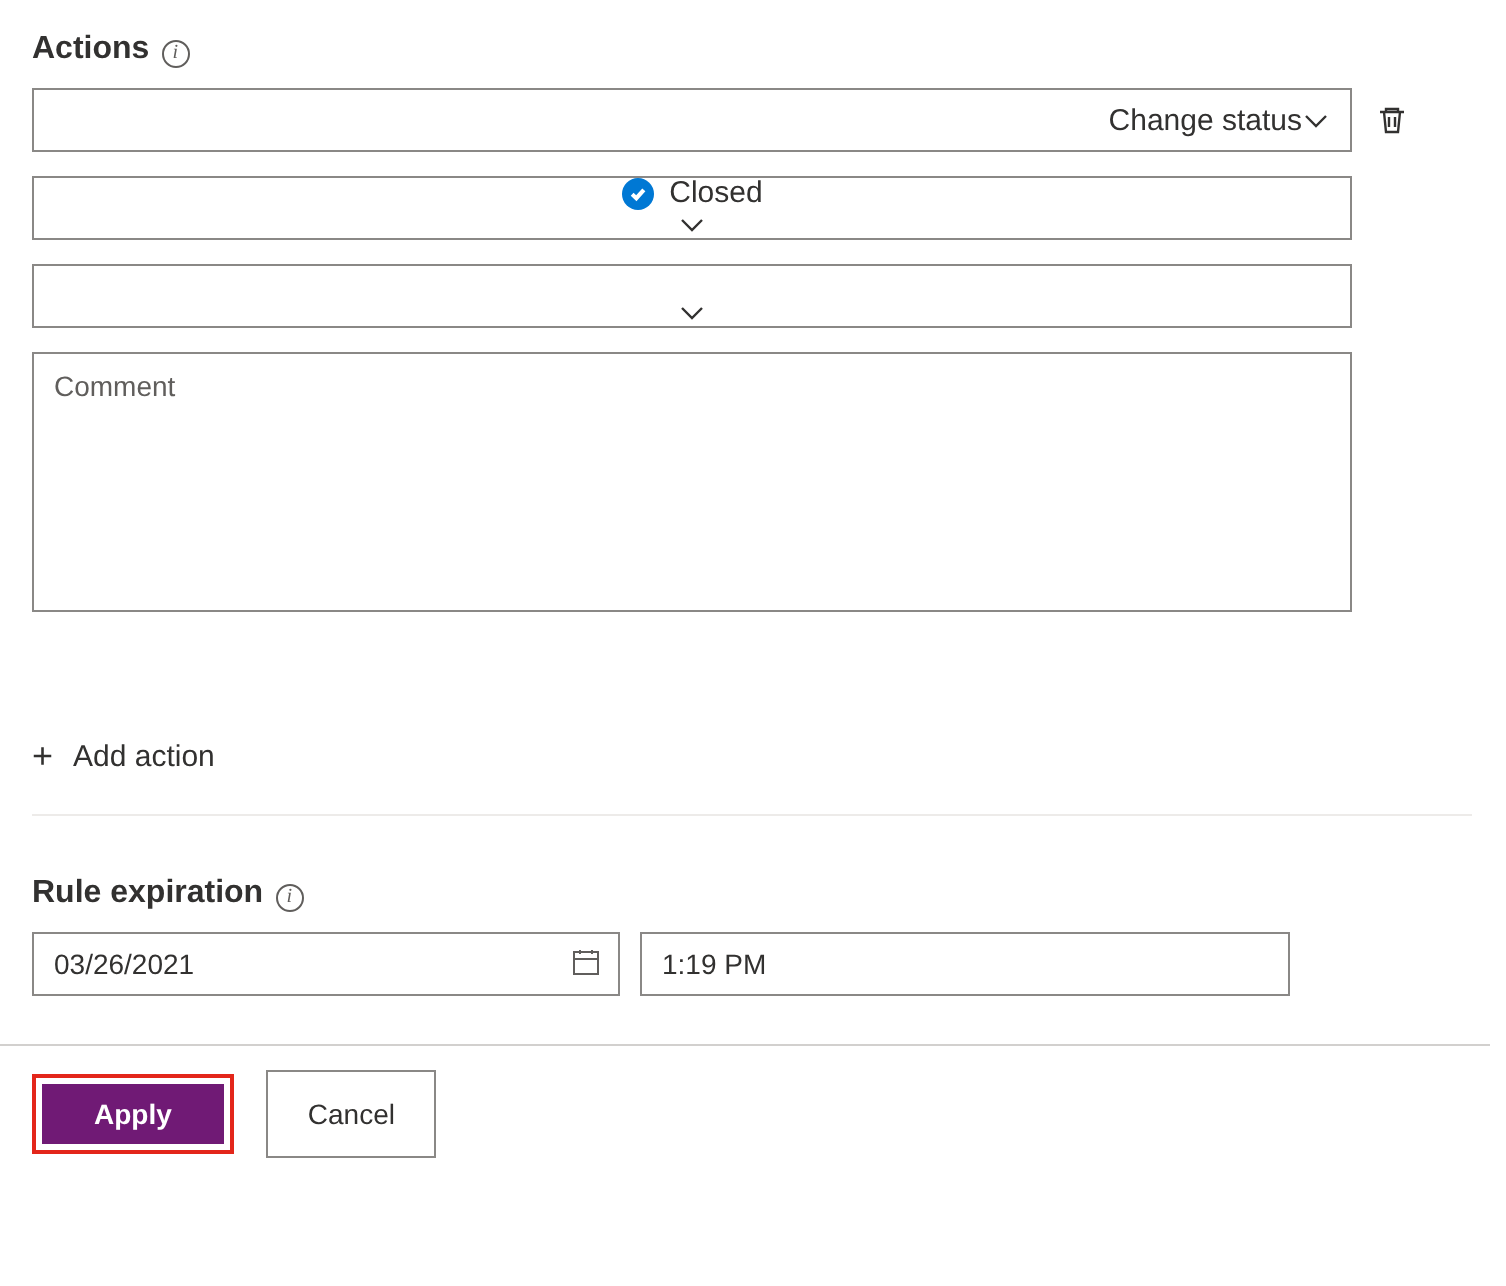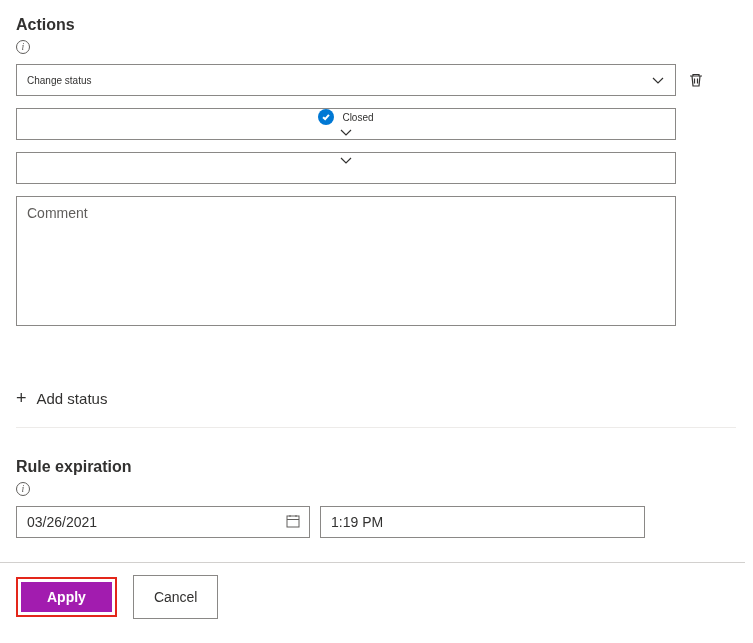--- a/index.html
+++ b/index.html
@@ -14,23 +14,22 @@
       padding: 16px;
       width: 753px;
       background: #fff;
     }
     .section-label {
       font-size: 16px;
       font-weight: 600;
       color: #323130;
       margin-bottom: 10px;
       display: flex;
-      align-items: flex-start;
+      align-items: flex-end;
       gap: 6px;
-      flex-direction: column;
     }
     .info-icon {
       display: inline-flex;
       align-items: center;
       justify-content: center;
       width: 14px;
       height: 14px;
       border: 1px solid #605e5c;
       border-radius: 50%;
       font-size: 10px;
@@ -45,26 +44,26 @@
       align-items: center;
       gap: 10px;
       margin-bottom: 12px;
     }
     .dropdown {
       border: 1px solid #8a8886;
       background: #fff;
       height: 32px;
       display: flex;
       align-items: center;
-      justify-content: space-between;
+      justify-content: flex-end;
       padding: 0 10px;
       cursor: pointer;
       flex: 1;
       color: #323130;
-      font-size: 10px;
+      font-size: 15px;
     }
     .dropdown.full {
       width: 660px;
       flex: none;
     }
     .dropdown.wide {
       width: 660px;
       margin-bottom: 12px;
       flex-direction: column;
     }
@@ -193,21 +192,21 @@
       gap: 16px;
       padding-top: 12px;
       align-items: center;
     }
     .apply-highlight {
       border: 2px solid #e3261a;
       padding: 3px;
       display: inline-block;
     }
     .btn-primary {
-      background: #a21caf;
+      background: #701a75;
       color: #fff;
       border: none;
       height: 30px;
       padding: 0 26px;
       font-size: 14px;
       cursor: pointer;
       font-family: inherit;
       font-weight: 600;
     }
     .btn-secondary {
@@ -271,21 +270,21 @@
     <svg viewBox="0 0 14 14">
         <polyline points="2,5 7,10 12,5"></polyline>
       </svg>
   </span>
 </div>
 
 <textarea class="comment-box" placeholder="Comment" style=""></textarea>
 
 <div class="add-action">
   <span class="plus-icon">+</span>
-  <span>Add status</span>
+  <span>Add action</span>
 </div>
 
 <hr class="divider">
 
 
 <div class="section-label">
   <span>Rule expiration</span>
   <span class="info-icon">i</span>
 </div>
 

